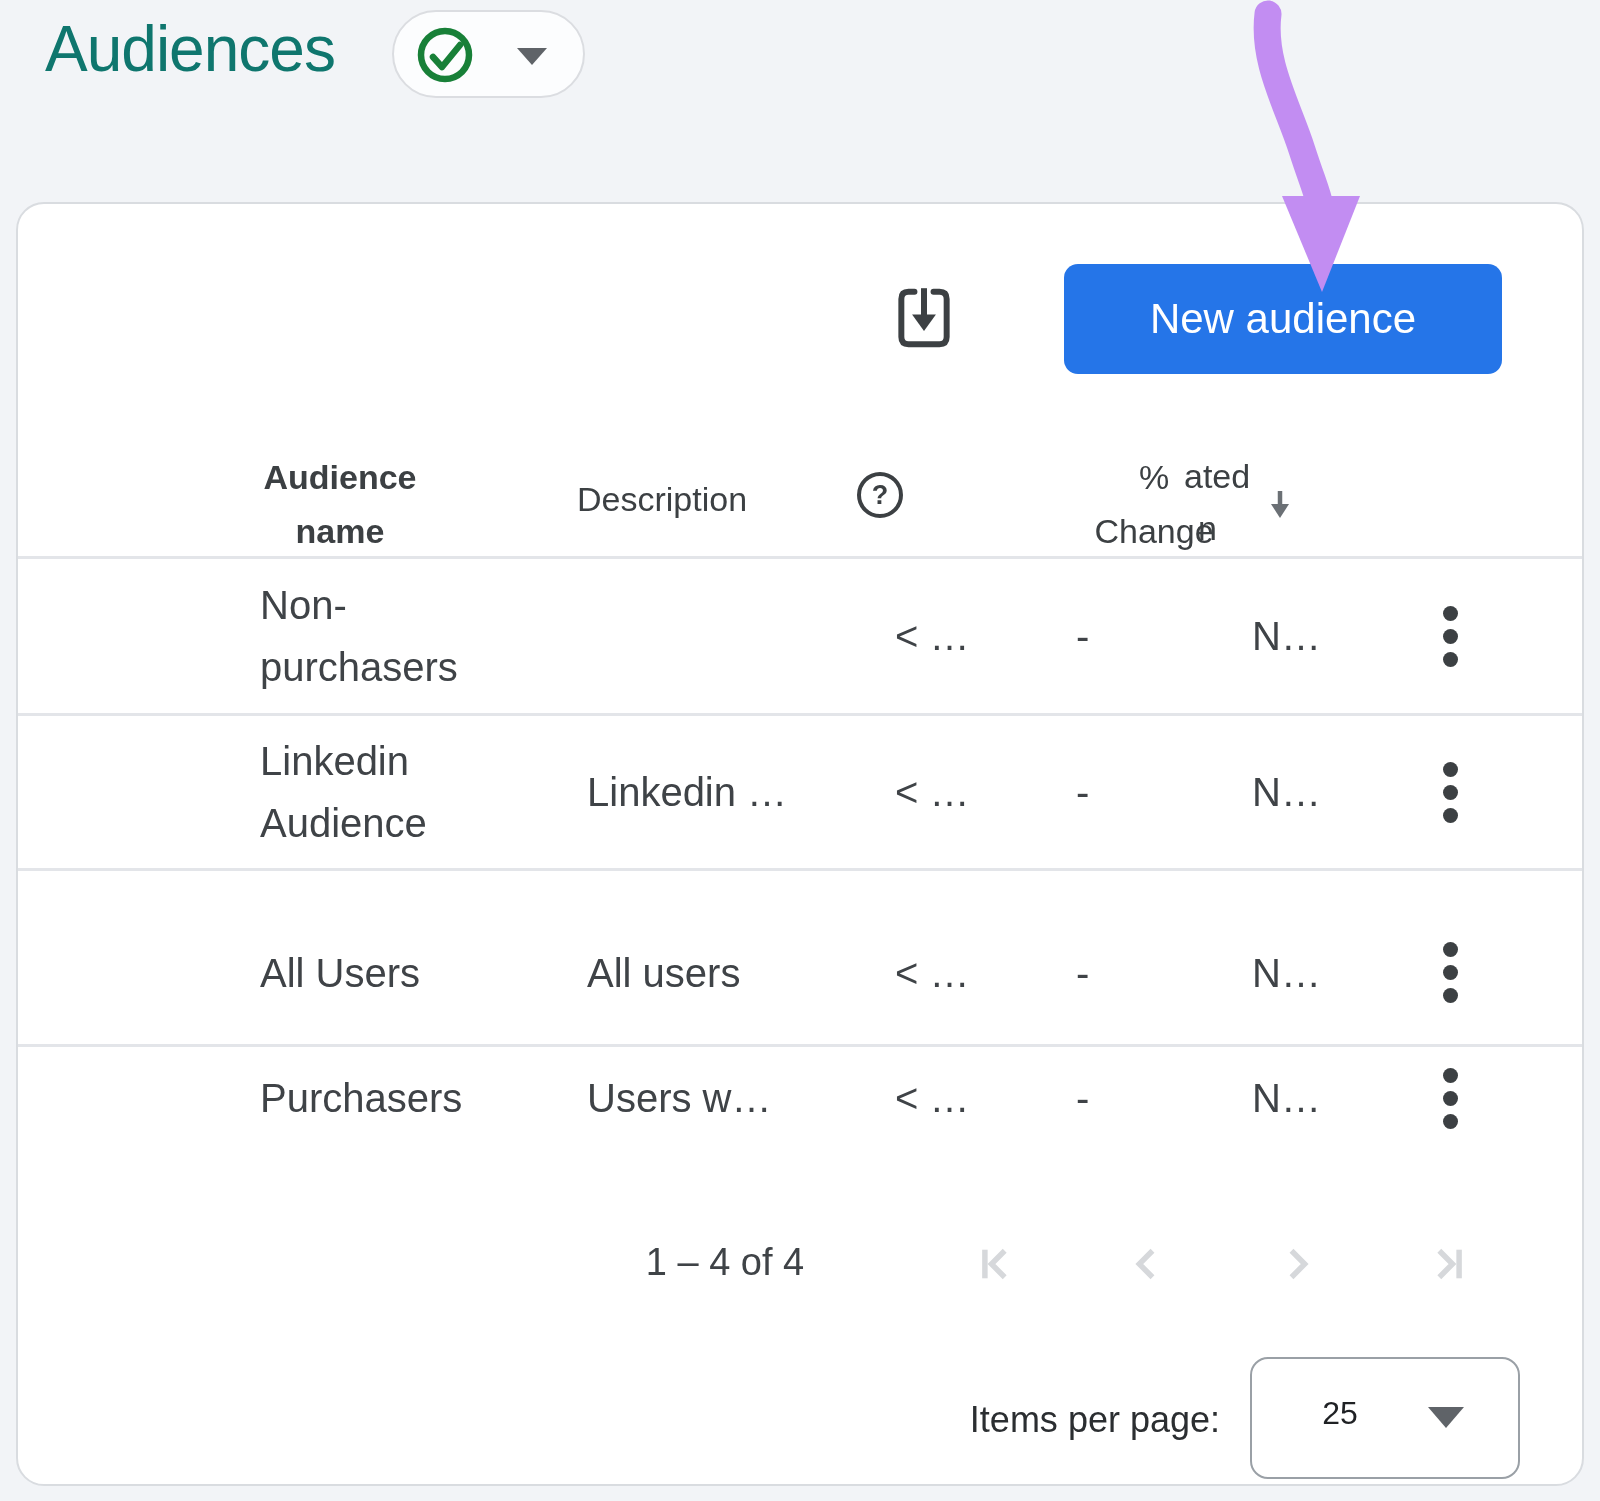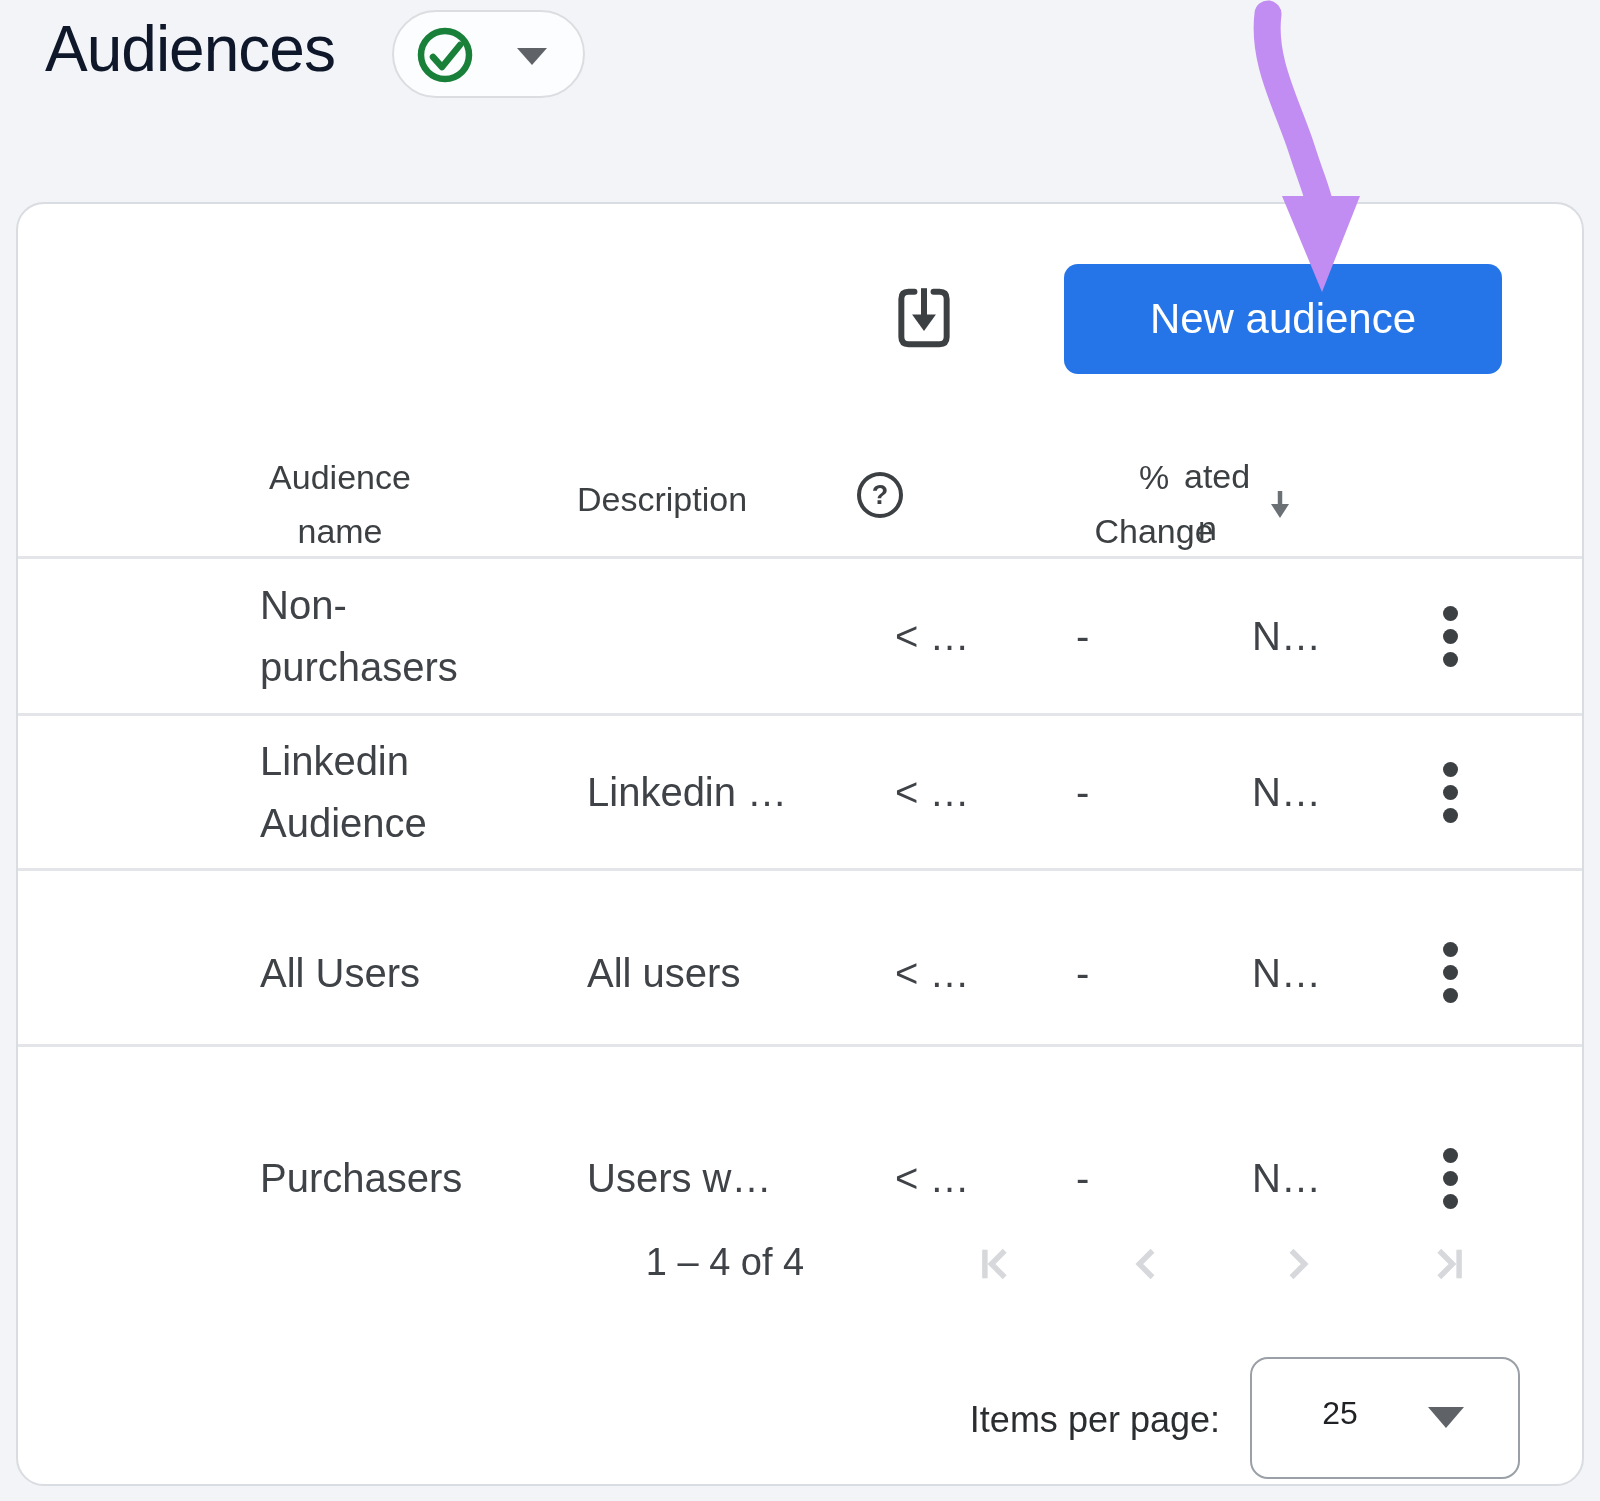--- a/index.html
+++ b/index.html
@@ -7,21 +7,21 @@
   body {
     background:#f2f4f7;
     font-family:"Liberation Sans", sans-serif;
     color:#3c4043;
     position:relative;
     overflow:hidden;
   }
   
   .page-title {
     position:absolute; left:45px; top:12px;
-    font-size:64px; font-weight:400; color:#0f172a; letter-spacing:-1px;
+    font-size:64px; font-weight:400; color:#0f766e; letter-spacing:-1px;
   }
   .verify-badge {
     position:absolute; left:392px; top:10px; width:193px; height:88px;
     border:2px solid #dbdde1; border-radius:44px; background:#fcfdfe;
     cursor:pointer;
   }
   .verify-badge svg { position:absolute; left:22px; top:14px; }
   .badge-caret {
     position:absolute; left:123px; top:36px;
     width:0; height:0;
@@ -42,21 +42,21 @@
     display:flex; align-items:center; justify-content:center;
   }
   .new-audience-btn {
     position:absolute; left:1046px; top:60px; width:438px; height:110px;
     background:#2575e8; color:#ffffff; border:none; border-radius:14px;
     font-family:"Liberation Sans", sans-serif;
     font-size:42px; font-weight:500; cursor:pointer;
   }
   
   .col-head { position:absolute; font-size:34px; font-weight:500; color:#3c4043; line-height:54px; cursor:pointer; }
-  .h-name { left:222px; top:246px; width:200px; text-align:center; }
+  .h-name { left:222px; top:246px; width:200px; text-align:center;font-weight:bold; }
   .h-desc { left:559px; top:268px; }
   .h-help {
     position:absolute; left:839px; top:268px; width:46px; height:46px;
     border:4px solid #3c4043; border-radius:50%;
     display:flex; align-items:center; justify-content:center;
     font-size:27px; font-weight:700; color:#3c4043; cursor:pointer;
   }
   .h-pct { left:1076px; top:246px; width:120px; text-align:center; }
   .h-created-frag-top { left:1166px; top:252px; position:absolute; font-size:34px; font-weight:500; line-height:40px; }
   .h-created-frag-bot { left:1180px; top:304px; position:absolute; font-size:34px; font-weight:500; line-height:40px; }
@@ -170,21 +170,21 @@
     <div class="cell c-users">&lt; …</div>
     <div class="cell c-pct">-</div>
     <div class="cell c-created">N…</div>
     <button class="kebab-btn">
         <i></i>
         <i></i>
         <i></i>
       </button>
   </div>
 
-  <div class="t-row" style="top:889px;height:170px">
+  <div class="t-row" style="top:809px;height:170px">
     <div class="cell c-name">Purchasers</div>
     <div class="cell c-desc">Users w…</div>
     <div class="cell c-users">&lt; …</div>
     <div class="cell c-pct">-</div>
     <div class="cell c-created">N…</div>
     <button class="kebab-btn">
         <i></i>
         <i></i>
         <i></i>
       </button>

